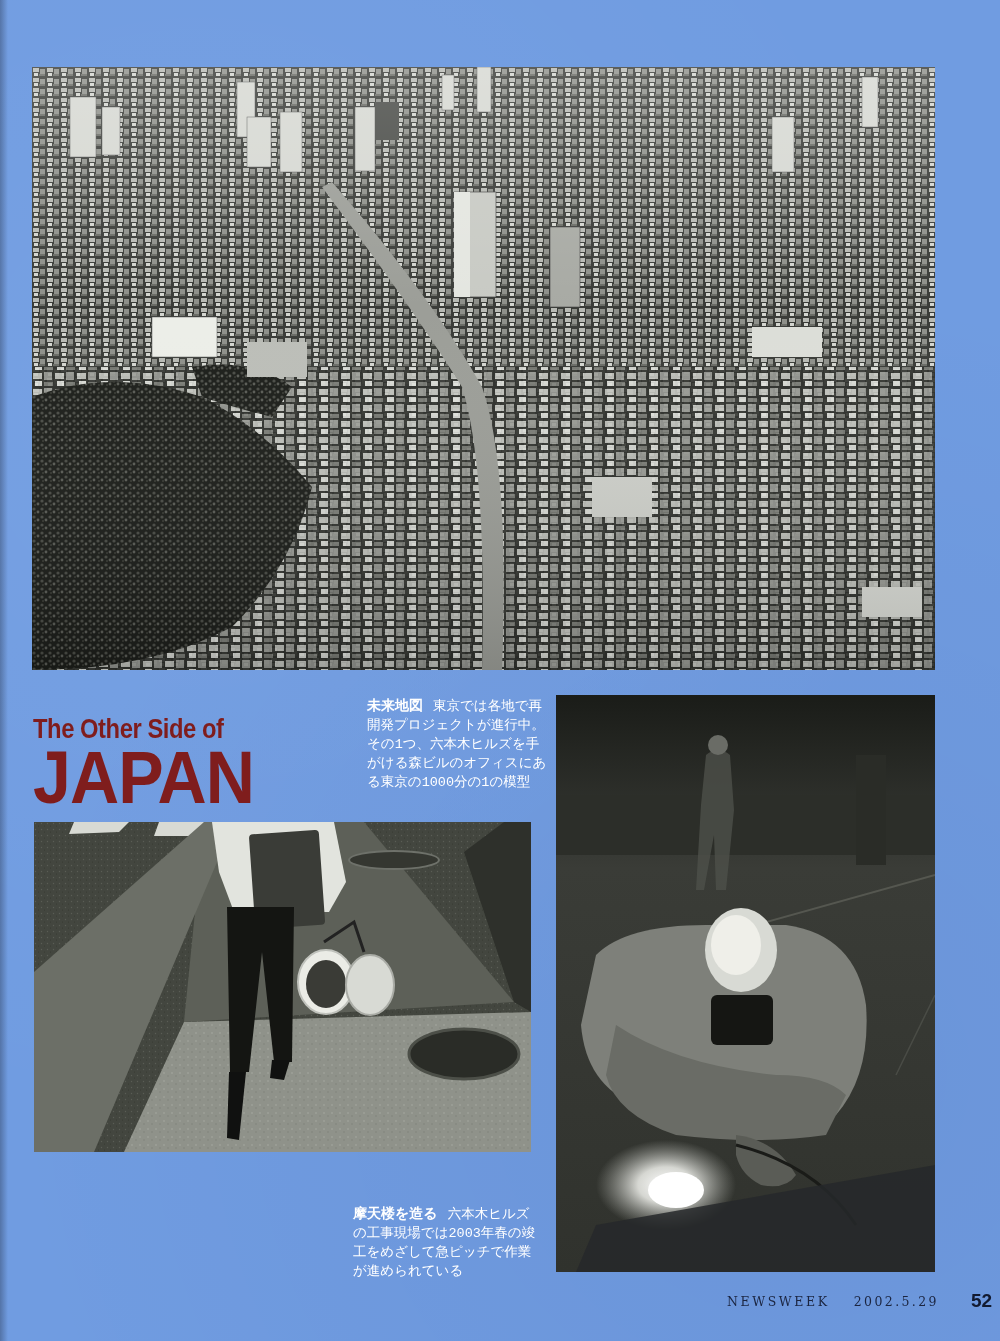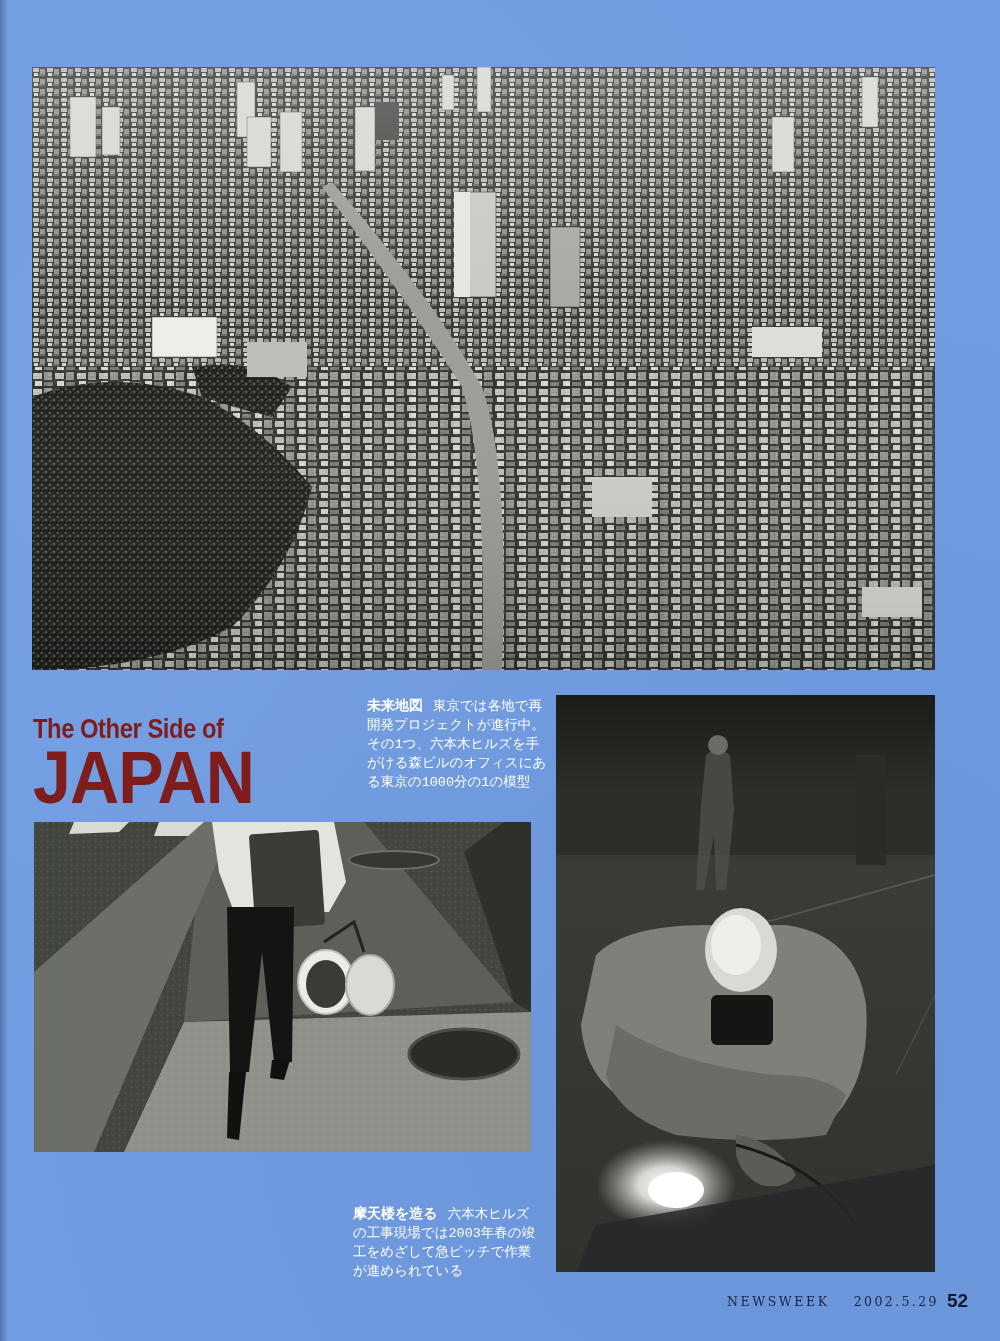--- a/index.html
+++ b/index.html
@@ -58,21 +58,21 @@
     position:absolute; left:727px; top:1290px; display:flex; align-items:center;
     color:#1b2540;
   }
   .footer .mag {
     font-family:"DejaVu Serif", serif; font-size:12.5px; letter-spacing:2.6px;
   }
   .footer .date {
     font-family:"DejaVu Serif", serif; font-size:12.5px; letter-spacing:2.4px; margin-left:24px;
   }
   .footer .pageno {
-    font-family:"Liberation Sans", sans-serif; font-weight:bold; font-size:19px; margin-left:8px;
+    font-family:"Liberation Sans", sans-serif; font-weight:bold; font-size:19px; margin-left:32px;
     color:#121a30;
   }
 </style>
 </head>
 <body>
 
 <div class="page-bg"></div>
 <div class="left-shadow"></div>
 
 <div class="photo" id="photo-city">

